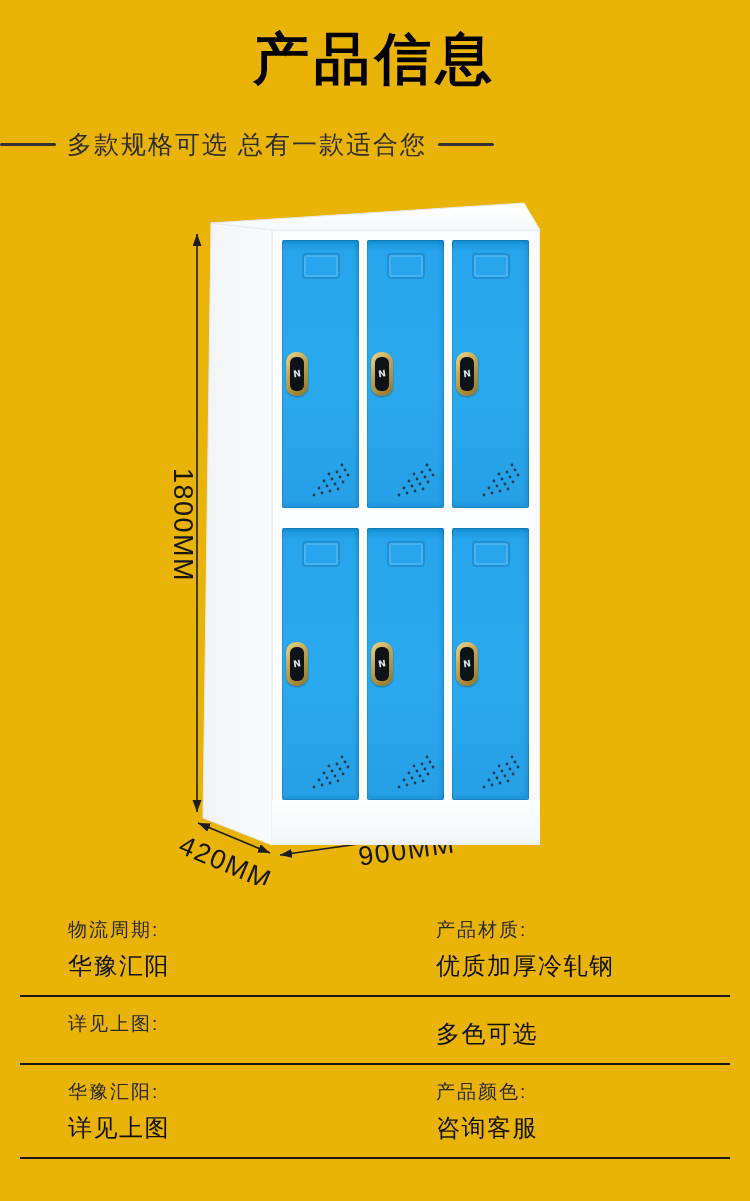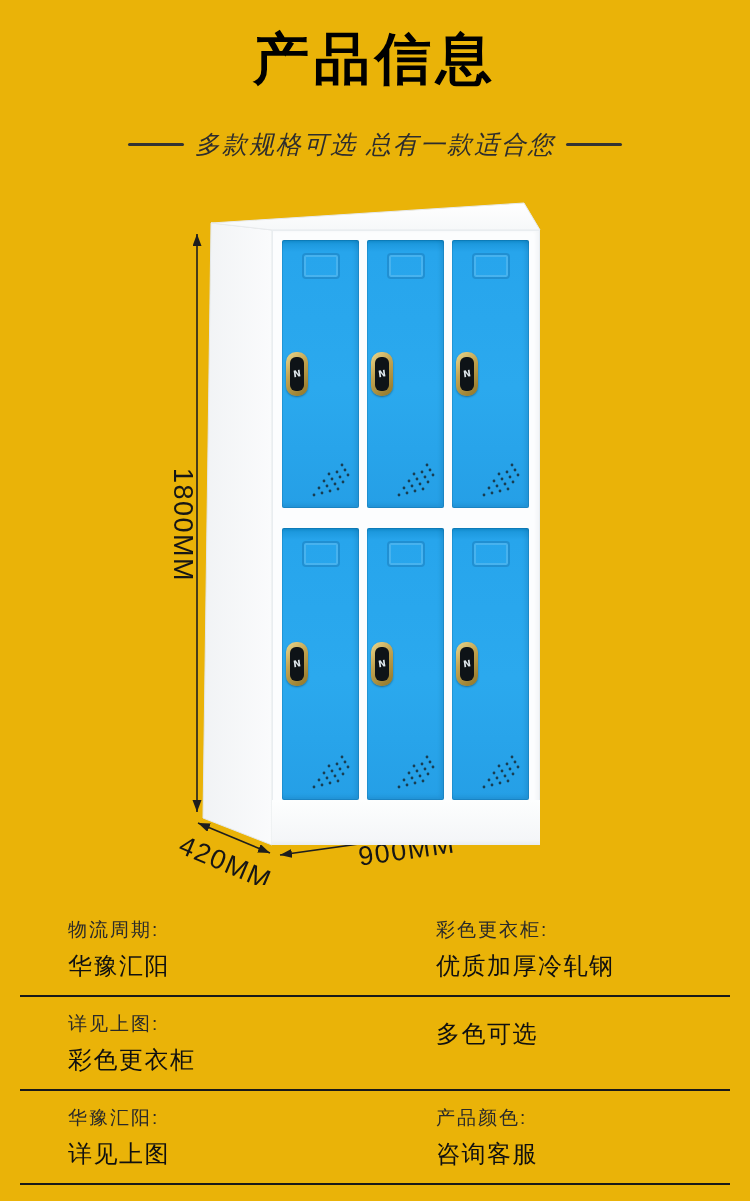--- a/index.html
+++ b/index.html
@@ -3,21 +3,21 @@
 <meta charset="utf-8">
 <style>
   html,body{margin:0;padding:0;background:#fff;}
   .page{position:relative;width:750px;height:1201px;background:#eab308;overflow:hidden;
         font-family:"Liberation Sans","DejaVu Sans",sans-serif;}
 
   
   .title{position:absolute;top:26px;left:0;right:0;margin:0;text-align:center;
          font-size:56px;line-height:66px;font-weight:900;color:#000;letter-spacing:5px;}
   .subtitle-row{position:absolute;top:128px;left:0;right:0;display:flex;
-                justify-content:center;align-items:center;gap:11px;font-style:italic;}
+                align-items:center;gap:11px;}
   .subtitle-dash{width:56px;height:3px;background:#333;border-radius:2px;}
   .subtitle-text{font-size:25px;color:#2d2d2d;font-weight:500;letter-spacing:2px;}
 
   
   .figure-svg{position:absolute;left:140px;top:195px;width:420px;height:690px;}
   .front-face{position:absolute;left:272px;top:230px;width:268px;height:615px;
               background:#fcfdfe;box-sizing:border-box;
               box-shadow:inset 0 0 0 1px #e9edf0, inset -3px 0 4px rgba(40,60,80,.05);
               display:grid;grid-template-columns:repeat(3,1fr);
               grid-template-rows:268px 272px;gap:20px 8px;
@@ -249,28 +249,27 @@
     </div>
   </div>
 
   <section class="specs">
     <div class="spec-row">
       <div class="spec-cell">
         <div class="spec-label">物流周期:</div>
         <div class="spec-value">华豫汇阳</div>
       </div>
       <div class="spec-cell">
-        <div class="spec-label">彩色更衣柜:</div>
+        <div class="spec-label">产品材质:</div>
         <div class="spec-value">优质加厚冷轧钢</div>
       </div>
     </div>
     <div class="spec-row">
       <div class="spec-cell">
         <div class="spec-label">详见上图:</div>
-        <div class="spec-value">彩色更衣柜</div>
       </div>
       <div class="spec-cell">
         <div class="spec-value">多色可选</div>
       </div>
     </div>
     <div class="spec-row">
       <div class="spec-cell">
         <div class="spec-label">华豫汇阳:</div>
         <div class="spec-value">详见上图</div>
       </div>

